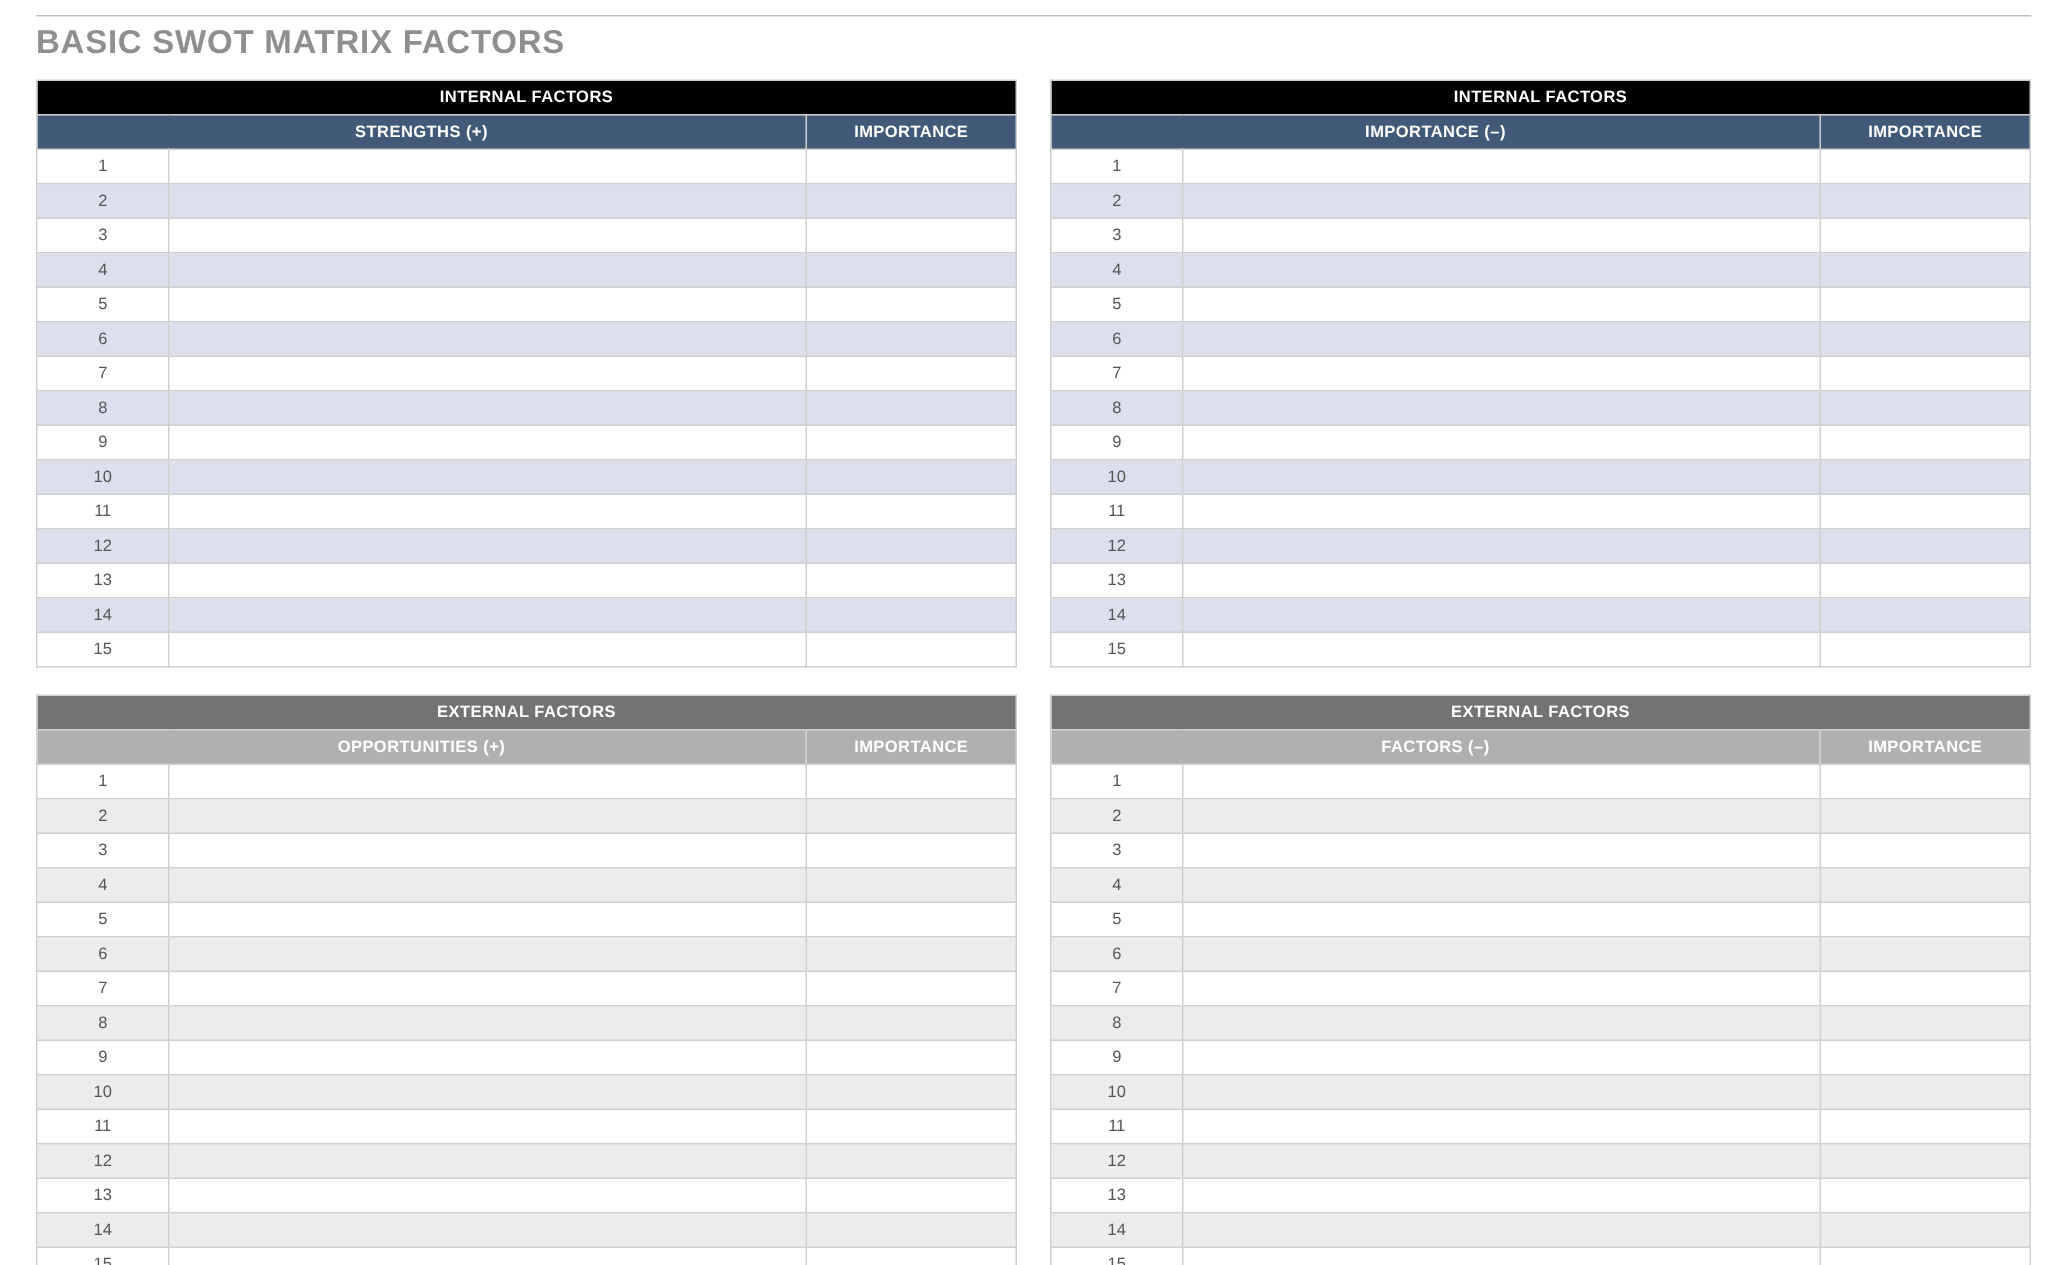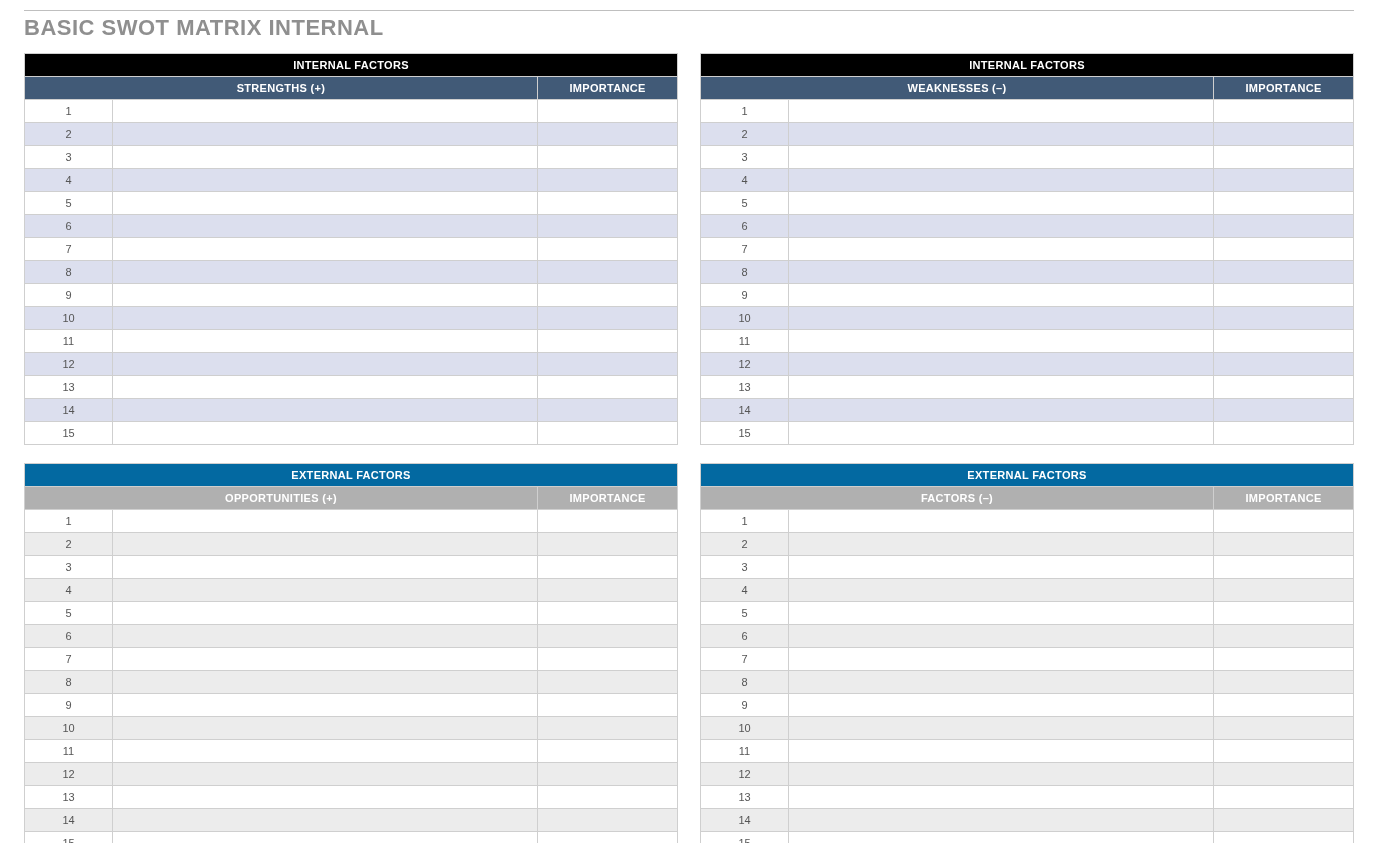--- a/index.html
+++ b/index.html
@@ -48,21 +48,21 @@
   .col-imp  { width: 140px; }
   .factor-header {
     color: #fff;
     font-weight: 700;
     text-align: center;
     font-size: 11px;
     letter-spacing: .3px;
     height: 26px;
   }
   .factor-internal { background: #000; text-align: center; }
-  .factor-external { background: #0369a1; }
+  .factor-external { background: #737373; }
   .sub-header {
     color: #fff;
     font-weight: 700;
     text-align: center;
     font-size: 11px;
     letter-spacing: .3px;
     height: 24px;
     margin-left: 29px;
   }
   .sub-strengths   .sub-header { background: #415a77; }
@@ -78,21 +78,21 @@
   .top-quadrant tbody tr:nth-child(odd)  td { background: #ffffff; }
   .top-quadrant tbody tr:nth-child(even) td { background: #dcdfee; }
   .bot-quadrant tbody tr:nth-child(odd)  td { background: #ffffff; }
   .bot-quadrant tbody tr:nth-child(even) td { background: #ececec; }
 </style>
 </head>
 <body>
 
 <div class="page">
   <div class="top-rule"></div>
-  <div class="title">BASIC SWOT MATRIX INTERNAL</div>
+  <div class="title">BASIC SWOT MATRIX FACTORS</div>
   <div class="grid" id="grid">
       <table class="swot sub-strengths top-quadrant">
         <colgroup>
           <col class="col-num">
           <col>
           <col class="col-imp">
         </colgroup>
         <thead>
           <tr>
             <th colspan="3" class="factor-header factor-internal">INTERNAL FACTORS</th>
@@ -184,21 +184,21 @@
         <colgroup>
           <col class="col-num">
           <col>
           <col class="col-imp">
         </colgroup>
         <thead>
           <tr>
             <th colspan="3" class="factor-header factor-internal">INTERNAL FACTORS</th>
           </tr>
           <tr>
-            <th colspan="2" class="sub-header">WEAKNESSES (–)</th>
+            <th colspan="2" class="sub-header">IMPORTANCE (–)</th>
             <th class="sub-header">IMPORTANCE</th>
           </tr>
         </thead>
         <tbody>
           <tr>
             <td class="num">1</td>
             <td></td>
             <td></td>
           </tr>
           <tr>

